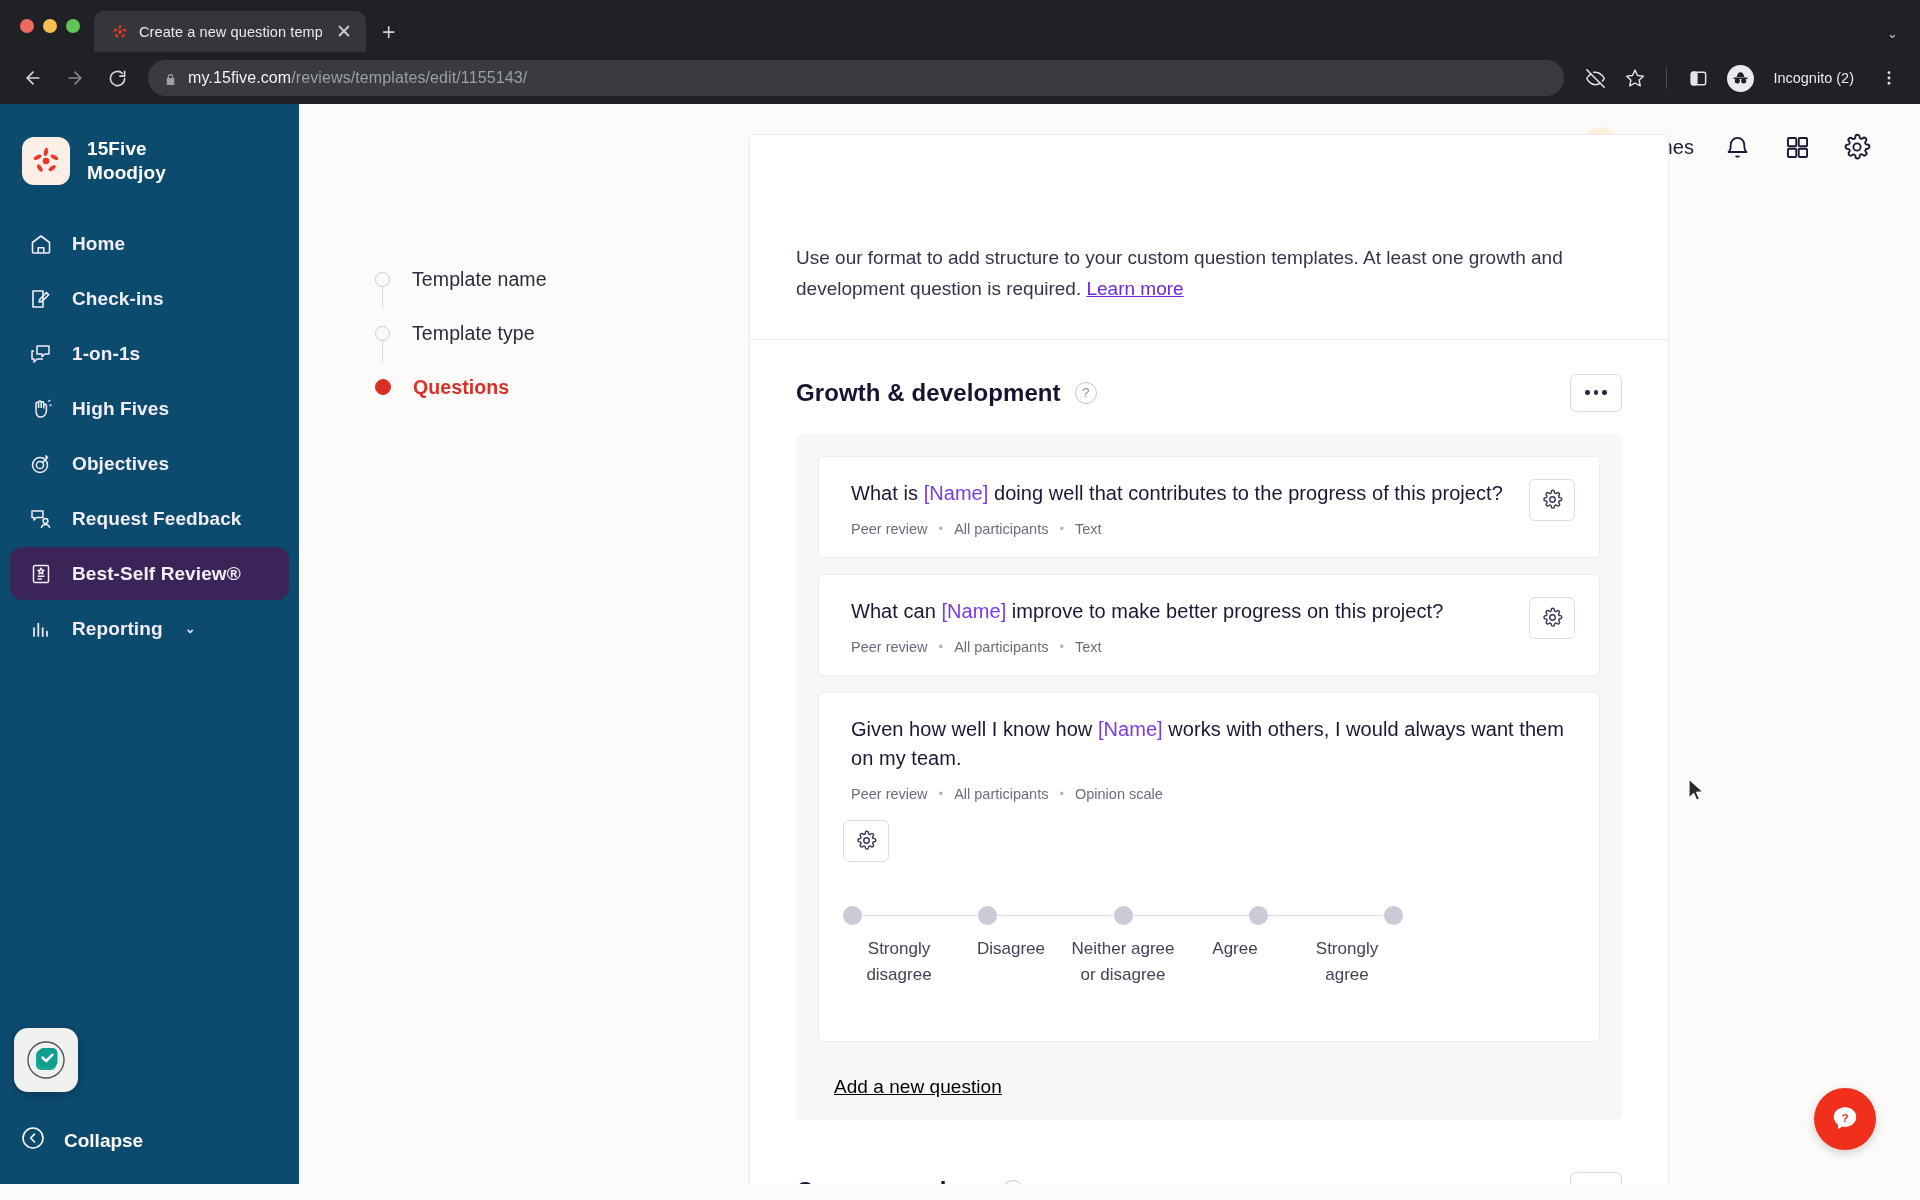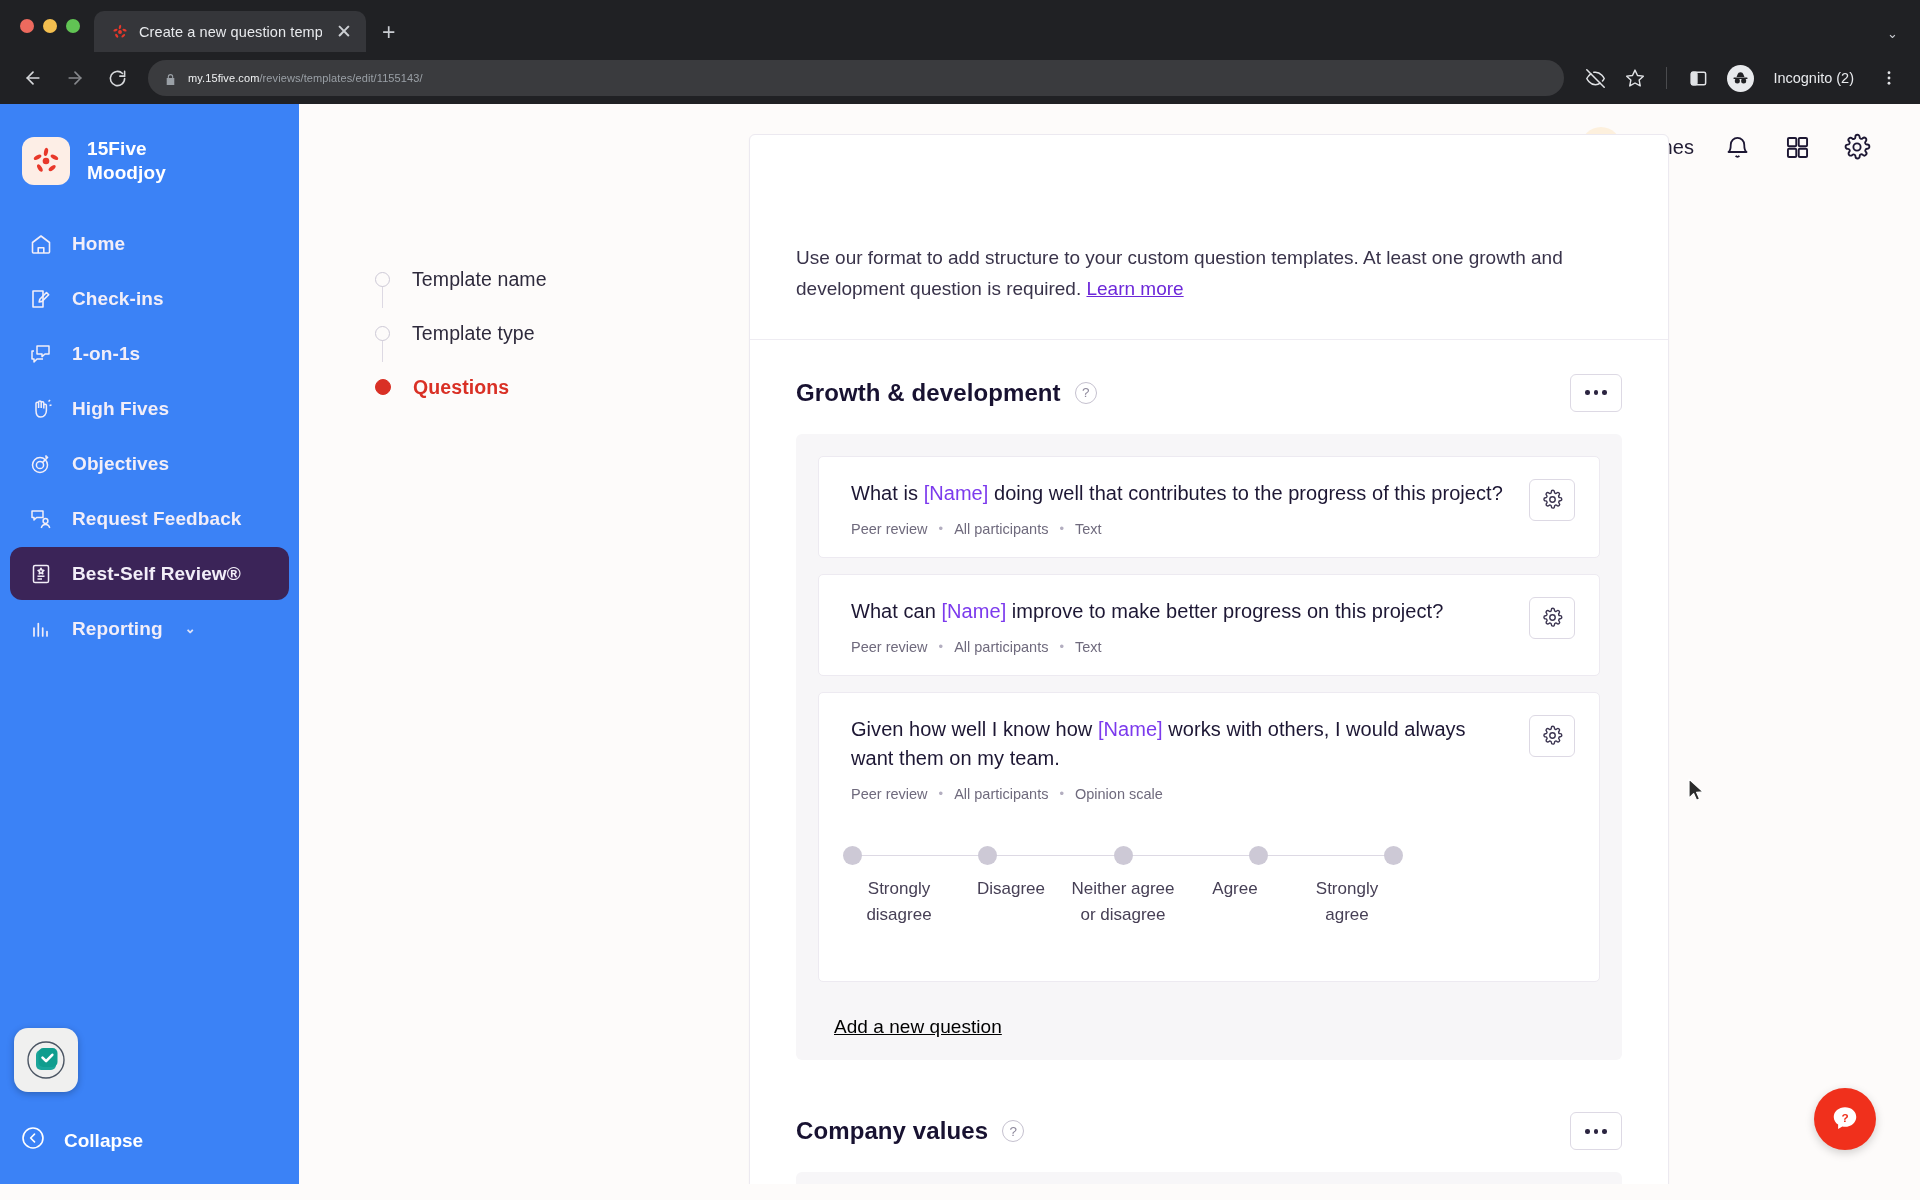--- a/index.html
+++ b/index.html
@@ -31,35 +31,35 @@
   .chrome-caret { position:absolute; right:22px; bottom:11px; color:#c9ccd1; font-size:13px;}
 
   .toolbar { height: 52px; display:flex; align-items:center; padding: 0 14px; gap: 4px; background:#202124;}
   .nav-btn { width:38px;height:38px;display:flex;align-items:center;justify-content:center;color:#d6d8db;font-size:19px;border-radius:50%;}
   .nav-btn.dim { color:#7e8184; }
   .omnibox {
     flex:1; height: 36px; background:#3a3b3e; border-radius: 18px;
     display:flex; align-items:center; padding: 0 16px; gap: 11px; margin-left: 8px; margin-right: 10px;
   }
   .lock { width:13px;height:13px;flex:none;}
-  .url { font-size:11px; color:#9aa0a6; letter-spacing:.1px; white-space:nowrap;}
+  .url { font-size:16px; color:#9aa0a6; letter-spacing:.1px; white-space:nowrap;}
   .url .host { color:#f1f3f4; }
   .tb-icons { display:flex; align-items:center; gap: 6px; }
   .tb-ic { width:34px;height:34px;display:flex;align-items:center;justify-content:center;color:#e1e3e6;}
   .tb-sep { width:1px;height:22px;background:#4a4b4e;margin:0 8px;}
   .incognito-pill { display:flex;align-items:center;gap:19px;padding:4px 12px 4px 6px;border-radius:16px;}
   .incog-av { width:27px;height:27px;border-radius:50%;background:#e8eaed;display:flex;align-items:center;justify-content:center;}
   .incog-name { color:#e8eaed; font-size:14.5px; }
 
   
   .app { display:flex; width:1920px; height:1080px; }
 
   
   .sidebar {
-    width: 299px; flex:none; background:#3b82f6; position:relative;
+    width: 299px; flex:none; background:#0c4a6e; position:relative;
     display:flex; flex-direction:column; color:#fff;
   }
   .brand { display:flex; align-items:center; gap:17px; padding: 33px 0 0 22px; }
   .brand-logo {
     width:48px;height:48px;border-radius:12px;background:#fdeee6;
     display:flex;align-items:center;justify-content:center;flex:none;
   }
   .brand-txt { line-height:1.25; }
   .brand-txt div { font-size:19px; font-weight:700; letter-spacing:.1px;}
   .nav { margin-top: 32px; display:flex; flex-direction:column; gap: 2px; padding: 0 10px;}
@@ -496,21 +496,21 @@
                 </div>
                 <button class="q-gear">
                   <svg width="21" height="21" viewBox="0 0 24 24" fill="none" stroke="#3b3450" stroke-width="1.6" stroke-linejoin="round">
                       <circle cx="12" cy="12" r="3.1"></circle>
                       <path d="M19.2 14.4a1.5 1.5 0 0 0 .3 1.7l.1.1a1.8 1.8 0 1 1-2.6 2.6l-.1-.1a1.5 1.5 0 0 0-1.7-.3 1.5 1.5 0 0 0-.9 1.4v.3a1.8 1.8 0 1 1-3.6 0v-.2a1.5 1.5 0 0 0-1-1.4 1.5 1.5 0 0 0-1.7.3l-.1.1a1.8 1.8 0 1 1-2.6-2.6l.1-.1a1.5 1.5 0 0 0 .3-1.7 1.5 1.5 0 0 0-1.4-.9h-.3a1.8 1.8 0 1 1 0-3.6h.2a1.5 1.5 0 0 0 1.4-1 1.5 1.5 0 0 0-.3-1.7l-.1-.1a1.8 1.8 0 1 1 2.6-2.6l.1.1a1.5 1.5 0 0 0 1.7.3h.1a1.5 1.5 0 0 0 .9-1.4v-.3a1.8 1.8 0 1 1 3.6 0v.2a1.5 1.5 0 0 0 .9 1.4 1.5 1.5 0 0 0 1.7-.3l.1-.1a1.8 1.8 0 1 1 2.6 2.6l-.1.1a1.5 1.5 0 0 0-.3 1.7v.1a1.5 1.5 0 0 0 1.4.9h.3a1.8 1.8 0 1 1 0 3.6h-.2a1.5 1.5 0 0 0-1.4.9z"></path>
                     </svg>
                 </button>
               </div>
 
               <div class="q-card" style="flex-direction:column;">
-                <div style="display:flex; align-items:flex-start; gap:18px; width:100%;">
+                <div style="display:flex; align-items:flex-start; gap:18px; width:100%;flex-direction:column;">
                   <div class="q-main">
                     <div class="q-text"><span>Given how well I know how </span><span class="name">[Name]</span><span> works with others, I would always want them on my team.</span></div>
                     <div class="q-meta">
                       <span>Peer review</span>
                       <span class="bullet">•</span>
                       <span>All participants</span>
                       <span class="bullet">•</span>
                       <span>Opinion scale</span>
                     </div>
                   </div>

